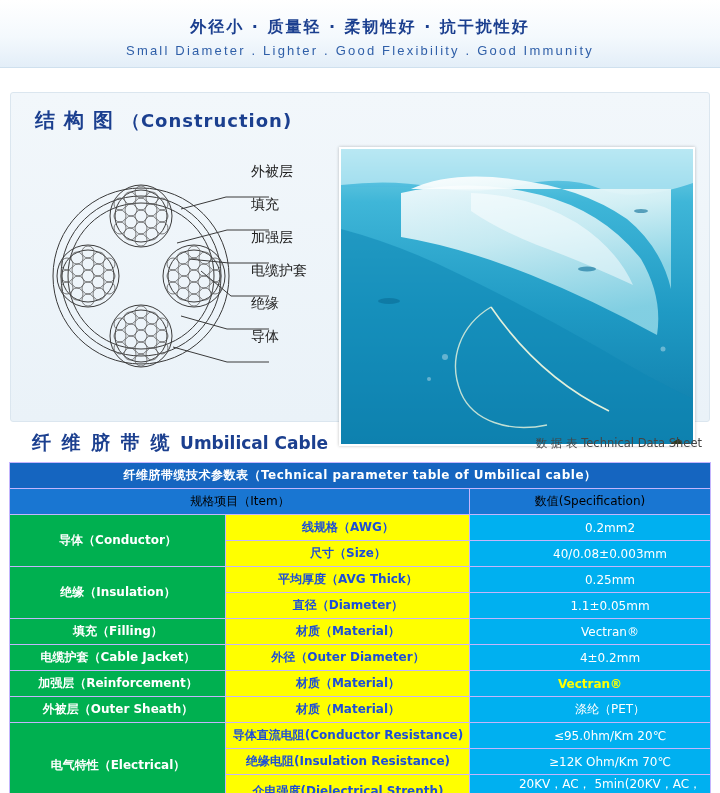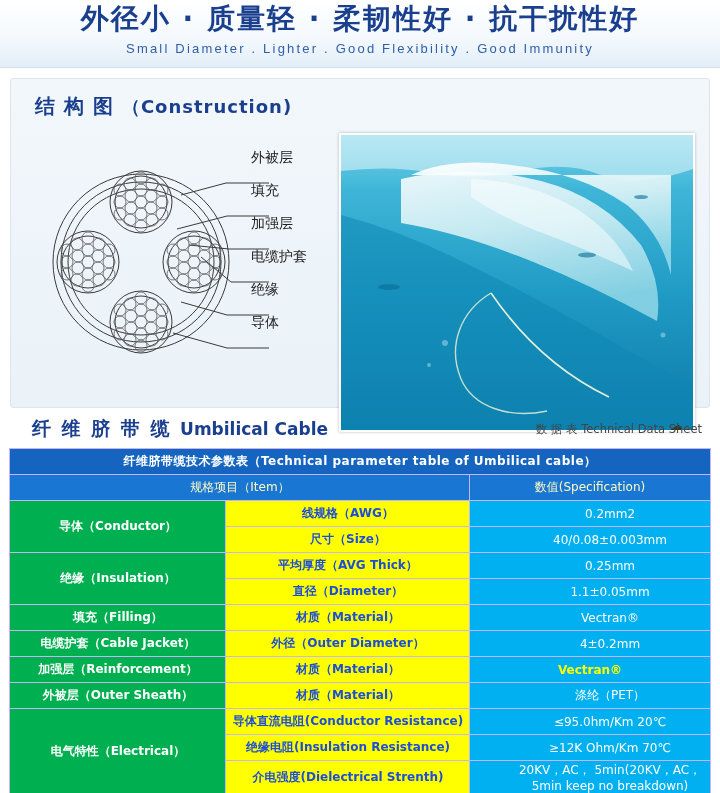--- a/index.html
+++ b/index.html
@@ -15,38 +15,39 @@
   .banner{
     width:720px;height:68px;
     background:linear-gradient(180deg,#ffffff 0%,#f4f9fd 55%,#e3eef8 100%);
     text-align:center;
     border-bottom:1px solid #cfe0ee;
     box-sizing:border-box;
     padding-top:6px;
   }
   .banner-cn{
     color:#1b3f8f;
-    font-size:28px;
+    font-size:16px;
     font-weight:bold;
     letter-spacing:2px;
     font-family:"DejaVu Sans", sans-serif;
     line-height:26px;
+    margin-top:8px;
   }
   .banner-en{
     color:#2f5fa8;
     font-size:13px;
     letter-spacing:2.2px;
-    margin-top:9px;
+    margin-top:3px;
     font-family:"Liberation Sans", sans-serif;
   }
 
   
   .section{
     position:relative;
-    width:700px;margin:10px auto 0 auto;
+    width:700px;margin:24px auto 0 auto;
     background:linear-gradient(180deg,#f2f7fb 0%,#eaf2f8 100%);
     border:1px solid #dbe6ef;
     border-radius:3px;
     height:330px;
     box-sizing:border-box;
   }
   .sec-title{
     position:absolute;left:24px;top:14px;
     font-size:20px;font-weight:bold;color:#1b3f8f;
     font-family:"DejaVu Sans", sans-serif;
@@ -101,21 +102,21 @@
   .thead td{
     background:#1565c0;
     color:#ffffff;
     font-size:15px;
     font-weight:bold;
     height:28px;
     letter-spacing:.5px;
   }
   .subhead td{
     background:#1976d2;
-    color:#fef9c3;
+    color:#000000;
     height:24px;
     font-size:12.5px;
   }
   .c-green{background:#00b050;color:#ffffff;font-weight:bold;}
   .c-yellow{background:#ffff00;color:#1d4ed8;font-weight:bold;}
   .c-cyan{background:#00b0f0;color:#ffffff;padding-left:41px;}
   .c-cyan-b{background:#00b0f0;color:#ffff00;font-weight:bold;}
   .small{font-size:10.5px;margin-top:34px;}
 </style>
 </head>

